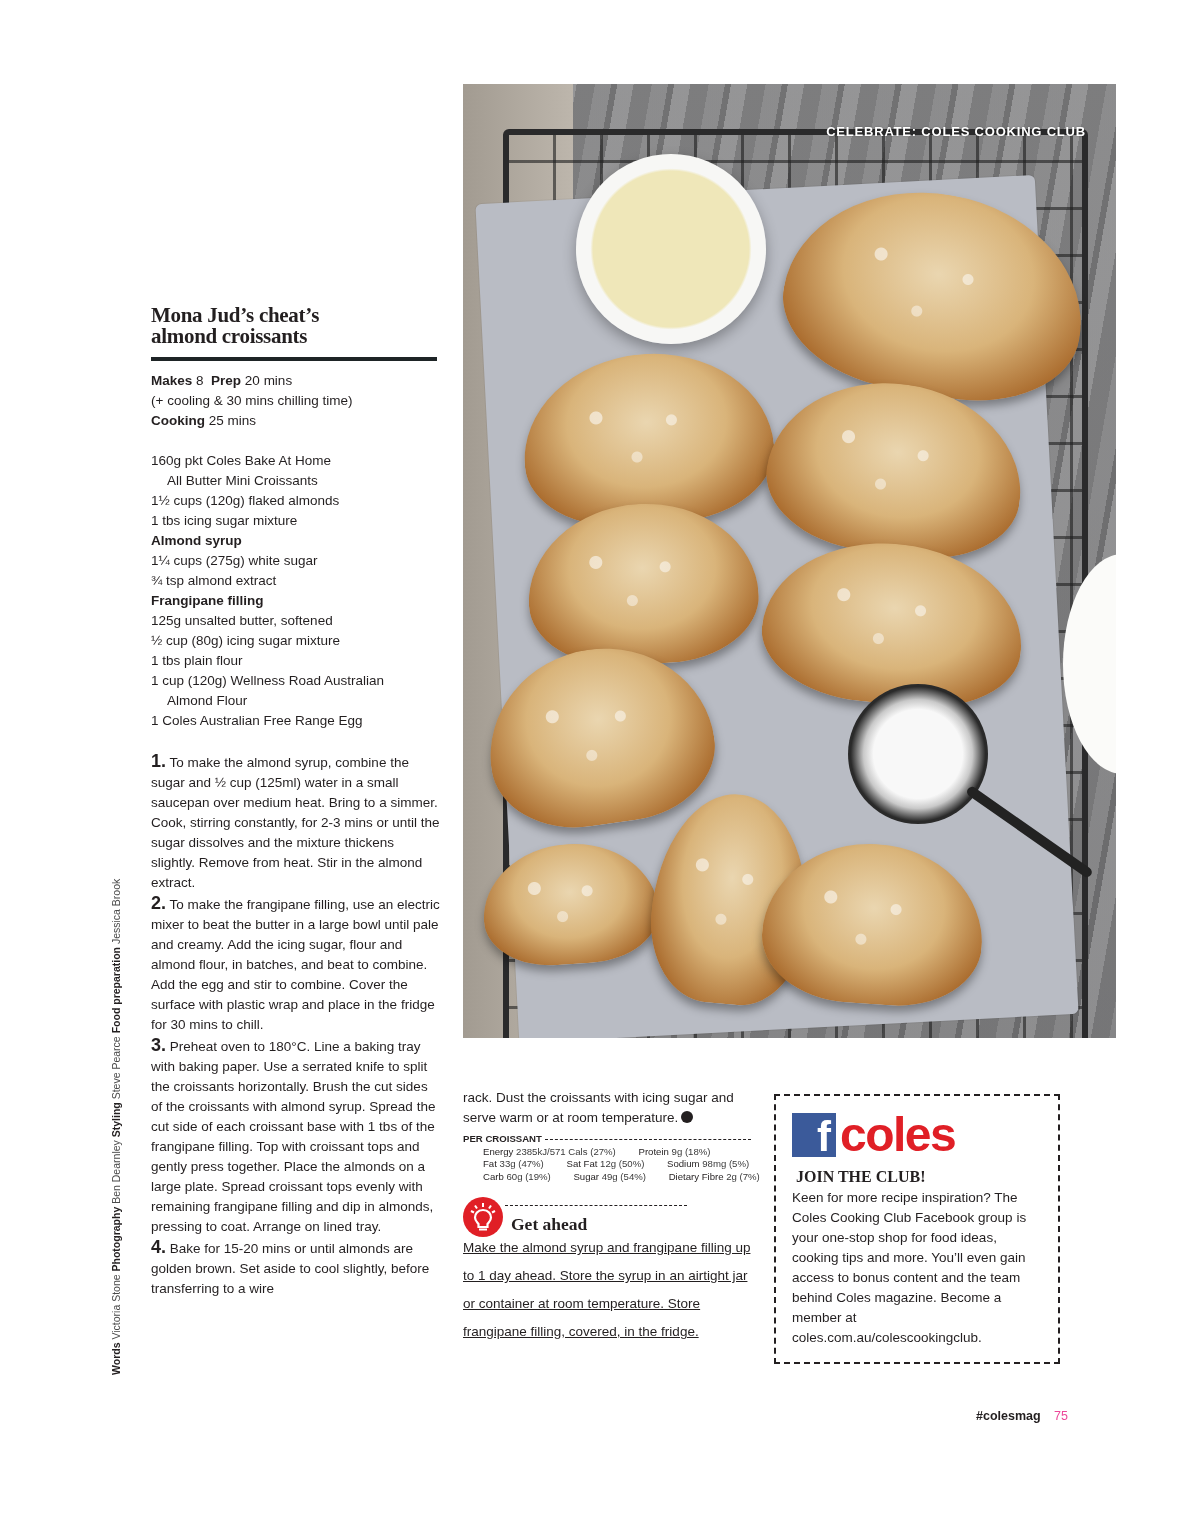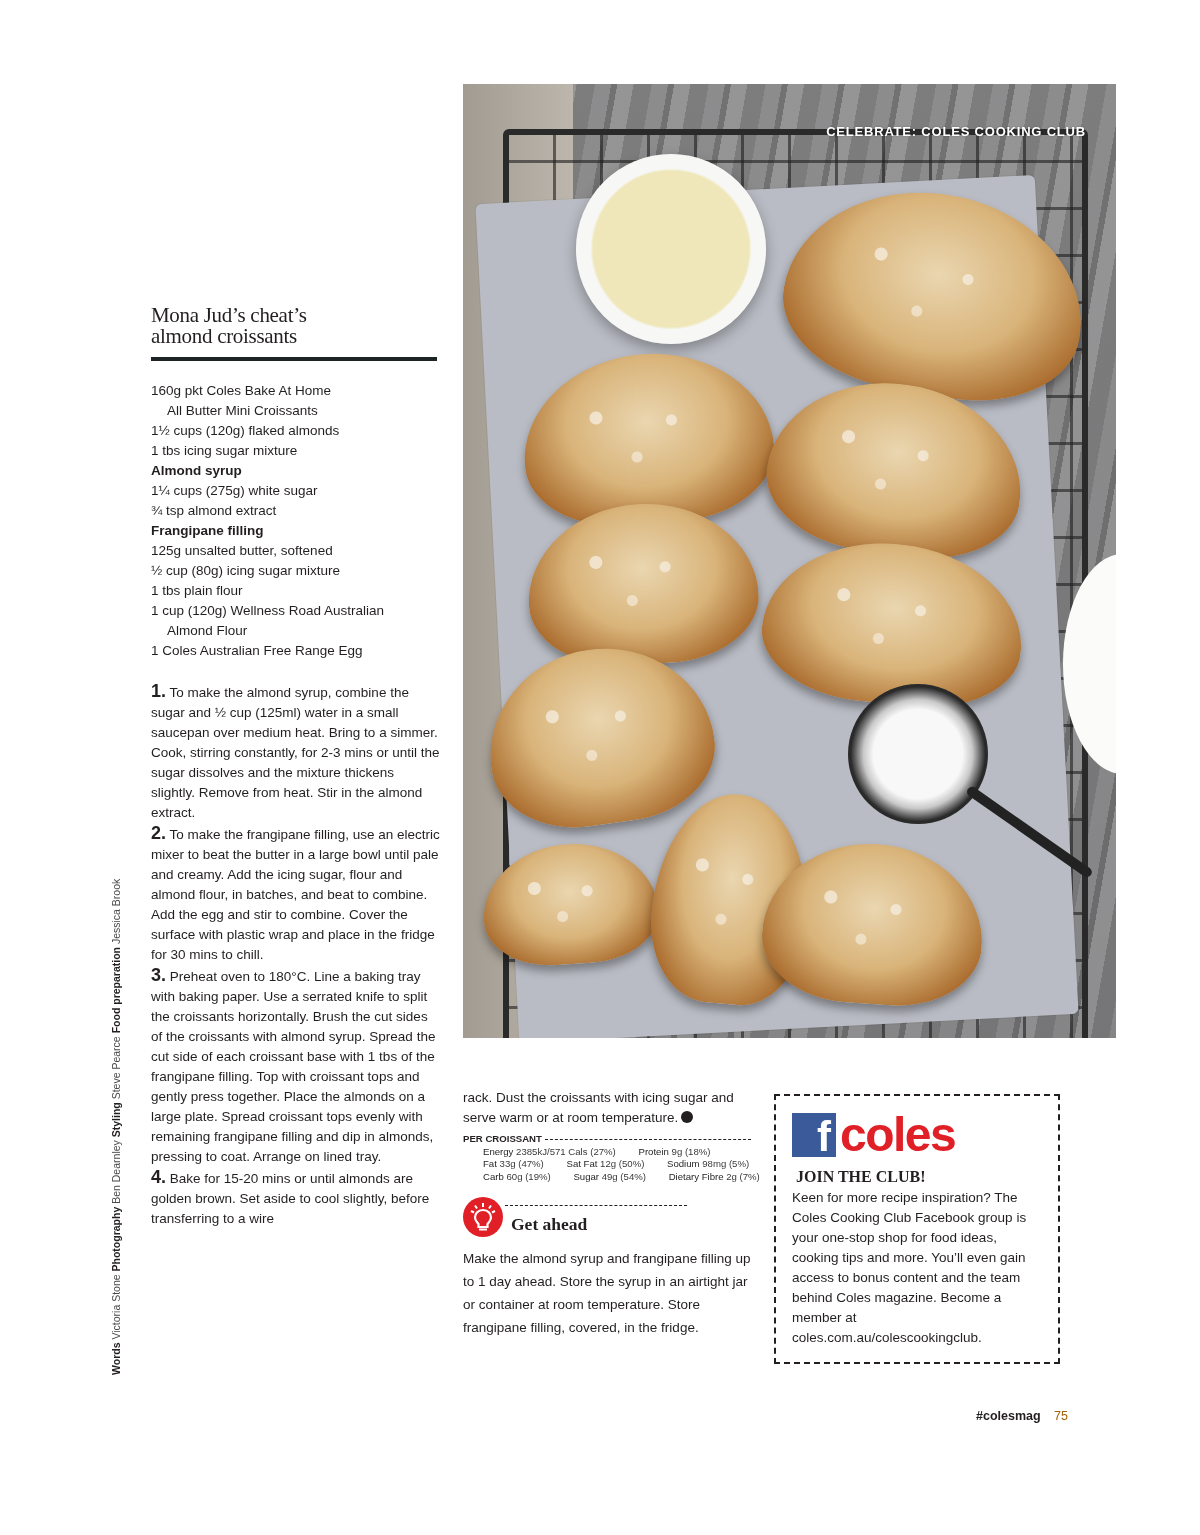--- a/index.html
+++ b/index.html
@@ -70,21 +70,21 @@
   
   .credits {
     position: absolute; left: 110px; top: 1375px; transform-origin: left top; transform: rotate(-90deg);
     white-space: nowrap; font-size: 10.5px; color: #4a4a4a; width: 580px;
   }
   .credits b { color: #231f20; }
 
   
   .left-col { position: absolute; left: 151px; top: 305px; width: 290px; }
   .title {
-    font-family: "Liberation Serif", "DejaVu Serif", serif; font-weight: normal;
+    font-family: "Liberation Serif", "DejaVu Serif", serif; font-weight: bold;
     font-size: 21px; line-height: 21px; color: #231f20; letter-spacing: -0.3px;
   }
   .title-rule { height: 4px; background: #1e2426; width: 286px; margin-top: 10px; }
   .meta { margin-top: 10px; font-size: 13.5px; line-height: 20px; }
   .meta b { font-weight: bold; }
   .ingredients { margin-top: 20px; font-size: 13.5px; line-height: 20px; }
   .ing-line.indent { padding-left: 16px; }
   .ing-heading { font-weight: bold; }
   .method { margin-top: 20px; font-size: 13.5px; line-height: 20px; }
   .step-num { font-weight: bold; font-size: 18px; }
@@ -101,21 +101,21 @@
   .getahead { margin-top: 22px; position: relative; }
   .ga-icon {
     position: absolute; left: 0; top: -8px; width: 40px; height: 40px; border-radius: 50%;
     background: #e01f26; display: flex; align-items: center; justify-content: center;
   }
   .ga-dash { border-top: 1.5px dashed #231f20; margin-left: 42px; width: 182px; }
   .ga-title {
     font-family: "Liberation Serif", "DejaVu Serif", serif; font-weight: bold; font-size: 17.5px;
     margin-left: 48px; margin-top: 8px; line-height: 20px;
   }
-  .ga-body { font-size: 13.5px; line-height: 23px; margin-top: 13px; }
+  .ga-body { font-size: 13.5px; line-height: 28px; margin-top: 0; text-decoration: underline; }
 
   
   .club {
     position: absolute; left: 774px; top: 1094px; width: 286px; height: 270px;
     border: 2px dashed #231f20; padding: 14px 16px 0 16px;
   }
   .club-logo { display: flex; align-items: center; height: 50px; }
   .fb-square {
     width: 44px; height: 44px; background: #3b5a9a; position: relative; margin-right: 4px;
     display: flex; align-items: flex-end; justify-content: flex-end;
@@ -123,21 +123,21 @@
   .fb-f { color: #ffffff; font-weight: bold; font-size: 42px; line-height: 40px; margin-right: 5px; font-family: "Liberation Sans", sans-serif; }
   .coles-word { color: #e01f26; font-weight: bold; font-size: 48px; letter-spacing: -1.5px; line-height: 44px; font-family: "Liberation Sans", sans-serif; }
   .club-title {
     font-family: "Liberation Serif", "DejaVu Serif", serif; font-weight: bold; font-size: 16px;
     margin-top: 8px; margin-left: 4px; line-height: 18px;
   }
   .club-body { font-size: 13.5px; line-height: 20px; margin-top: 2px; }
 
   .footer { position: absolute; left: 976px; top: 1409px; font-size: 12.5px; }
   .footer .tag { font-weight: bold; }
-  .footer .page { margin-left: 10px; color: #a16207; }
+  .footer .page { margin-left: 10px; color: #ec4899; }
 </style>
 </head>
 <body>
 
 <div class="photo" title="Almond croissants dusted with icing sugar on a wire rack with a jug of syrup and a sieve of icing sugar">
   <div class="cloth"></div>
   <div class="left-wood"></div>
   <div class="rack"></div>
   <div class="paper"></div>
   <div class="jug"></div>
@@ -167,20 +167,33 @@
   <span>Jessica Brook</span>
 </div>
 
 <div class="left-col">
   <div class="title">
     <div>Mona Jud’s cheat’s</div>
     <div>almond croissants</div>
   </div>
   <div class="title-rule"></div>
 
+  <div class="meta">
+    <div>
+      <b>Makes</b>
+      <span>8</span>&nbsp;
+      <b>Prep</b>
+      <span>20 mins</span>
+    </div>
+    <div>(+ cooling &amp; 30 mins chilling time)</div>
+    <div>
+      <b>Cooking</b>
+      <span>25 mins</span>
+    </div>
+  </div>
 
   <div class="ingredients">
     <div class="ing-line">160g pkt Coles Bake At Home</div>
     <div class="ing-line indent">All Butter Mini Croissants</div>
     <div class="ing-line">1½ cups (120g) flaked almonds</div>
     <div class="ing-line">1 tbs icing sugar mixture</div>
     <div class="ing-line ing-heading">Almond syrup</div>
     <div class="ing-line">1¼ cups (275g) white sugar</div>
     <div class="ing-line">¾ tsp almond extract</div>
     <div class="ing-line ing-heading">Frangipane filling</div>

